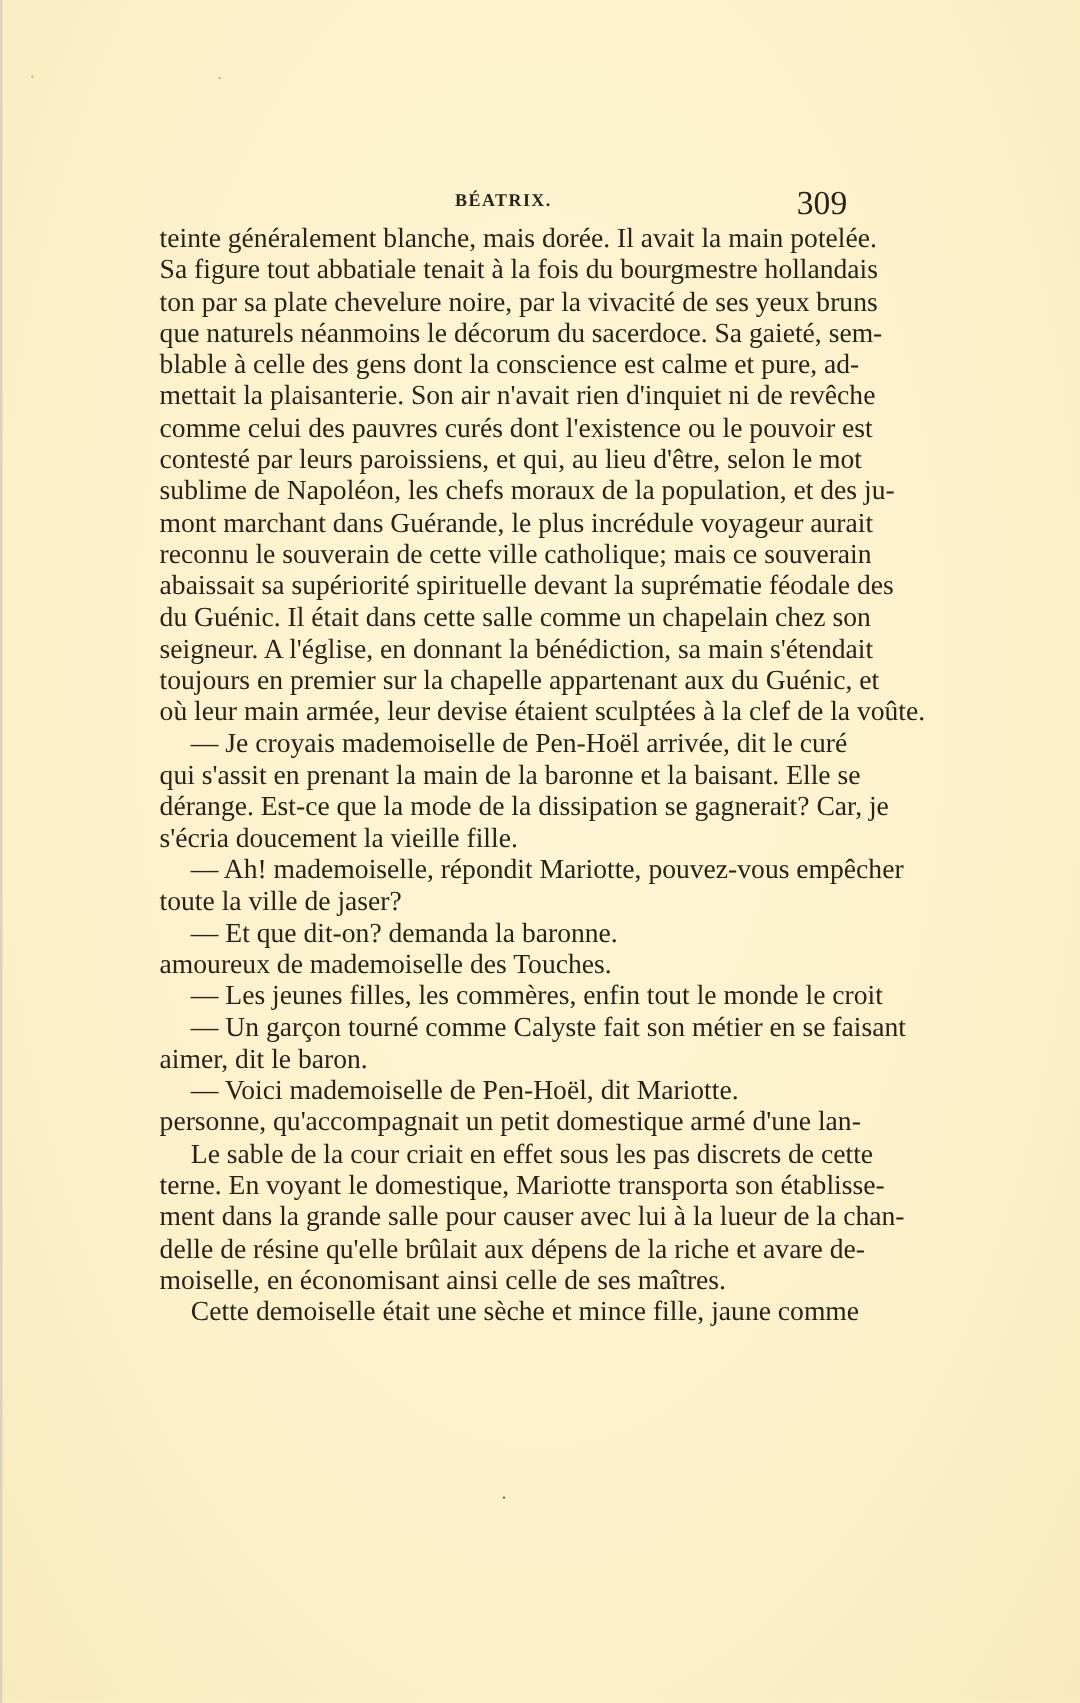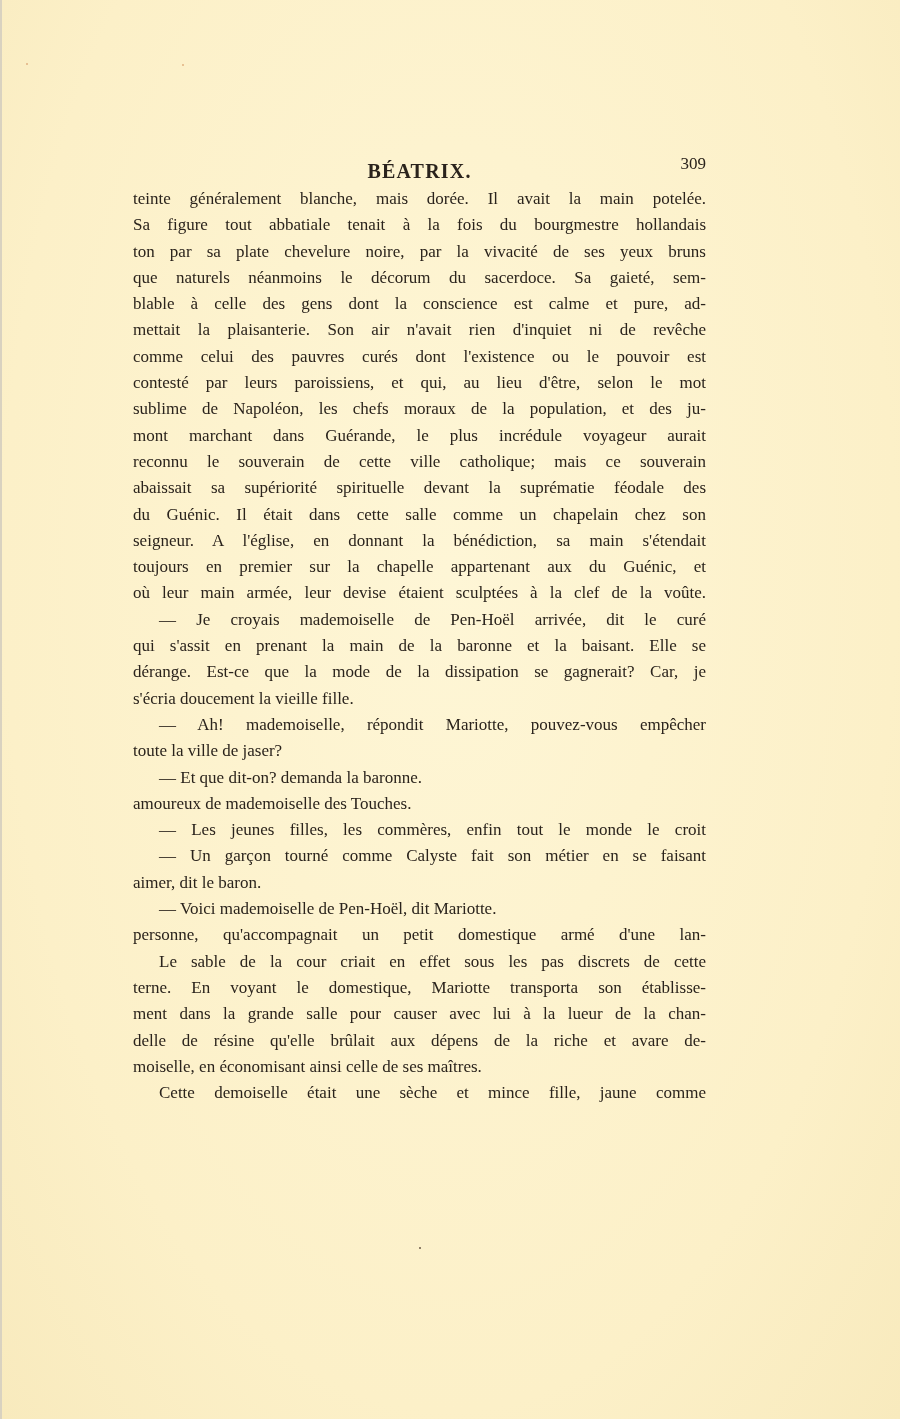--- a/index.html
+++ b/index.html
@@ -10,28 +10,28 @@
     position: relative; overflow: hidden;
     font-family: "Liberation Serif", "DejaVu Serif", serif;
     color: #2a231c;
   }
   .page-edge { position:absolute; left:0; top:0; width:2px; height:1419px; background:#d9d2c0; }
   .header {
     position: absolute; top: 156px; left: 133px; width: 573px; height: 28px;
   }
   .running-title {
     position: absolute; left: 0; right: 0; top: 4px; text-align: center;
-    font-size: 20px; font-weight: bold; letter-spacing: 1.2px;
+    font-size: 15px; font-weight: bold; letter-spacing: 1.2px;
   }
   .page-number {
-    position: absolute; right: 0; top: -2px; font-size: 17px;
+    position: absolute; right: 0; top: -2px; font-size: 28px;
   }
   .body-text {
     position: absolute; top: 186px; left: 133px; width: 573px;
-    font-size: 17px; line-height: 26.3px;
+    font-size: 23px; line-height: 26.3px;
   }
   .line {
     display: block; white-space: nowrap; text-align: justify; text-align-last: justify;
     height: 26.3px;
   }
   .line.last { text-align-last: left; }
   .line.indent { padding-left: 26px; }
   .speck { position:absolute; width:2px; height:2px; border-radius:50%; background:#e0b080; }
 </style>
 </head>

